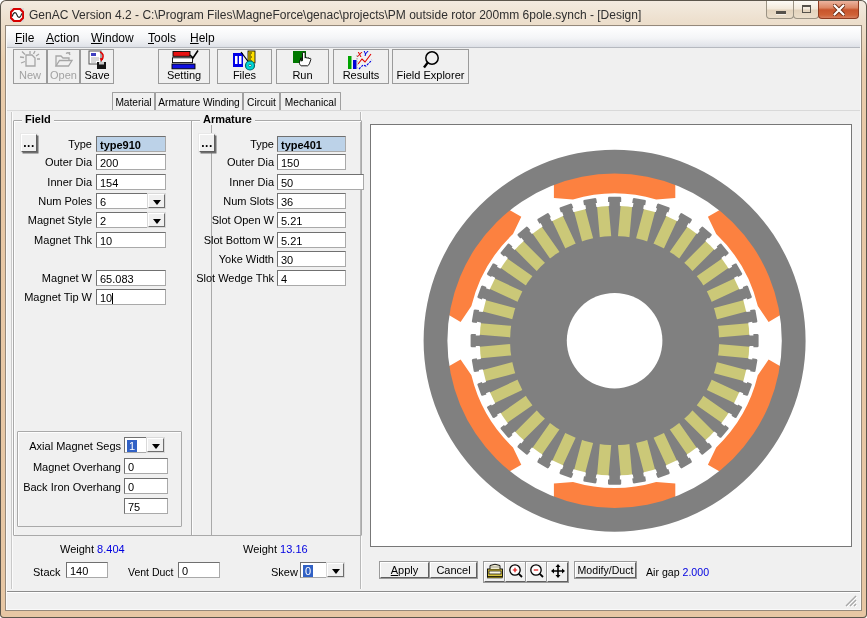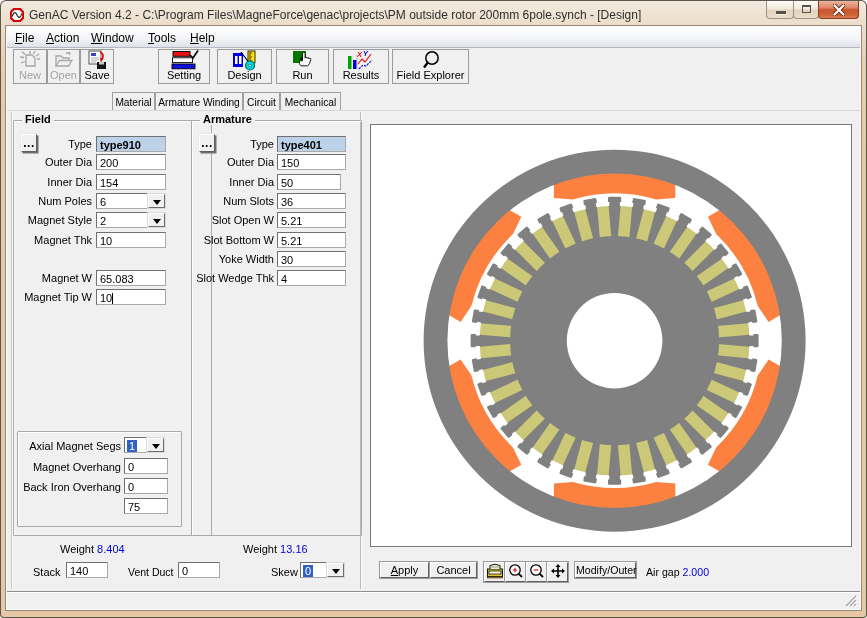--- a/index.html
+++ b/index.html
@@ -144,21 +144,21 @@
           <svg width="32" height="21" viewBox="0 0 32 21">
             <rect x="4" y="3" width="10" height="14" fill="#0000E8"></rect>
             <rect x="6" y="6" width="2.5" height="8" fill="#fff"></rect>
             <rect x="10" y="6" width="2.5" height="8" fill="#fff"></rect>
             <rect x="19" y="1" width="7" height="12" fill="#FFE000" stroke="#000" stroke-width="0.8"></rect>
             <path d="M20,3 h3 M20,5 h2 M20,7 h3 M20,9 h2 M20,11 h3" stroke="#000" stroke-width="0.8"></path>
             <path d="M12,2 L24,18" stroke="#000" stroke-width="1.2"></path>
             <circle cx="21" cy="15.5" r="4.5" fill="#00D8D8" stroke="#006868" stroke-width="1.2"></circle>
             <circle cx="21" cy="15.5" r="1.3" fill="#fff" stroke="#006868" stroke-width="0.8"></circle>
           </svg>
-          <div class="cap">Design</div>
+          <div class="cap">Files</div>
         </div>
       <div class="tbtn" style="left:269px;width:53px">
           <svg width="30" height="21" viewBox="0 0 30 21">
             <rect x="5" y="1" width="13" height="12" fill="#00７800"></rect>
             <rect x="5" y="1" width="13" height="12" fill="#007800"></rect>
             <path d="M14.5,3.2 v7 c0,1.2 -1.4,1.2 -1.4,0 v-2.5 l-1.6,4.5 c-0.4,1.6 0.6,3 1.6,3.6 h6.5 c1,-0.5 1.6,-1.4 2,-2.6 l1.2,-3.6 c0.4,-1.4 -1.2,-1.9 -1.8,-0.6 c0.3,-1.5 -1.4,-2 -1.9,-0.6 c-0.1,-1.3 -1.6,-1.5 -2,-0.3 v-4.9 c0,-1.3 -2.6,-1.3 -2.6,0" fill="#fff" stroke="#000" stroke-width="0.9"></path>
           </svg>
           <div class="cap">Run</div>
         </div>
       <div class="tbtn" style="left:326px;width:56px">
@@ -222,21 +222,21 @@
 <div class="inp" style="left:96px;top:232px;width:70px">10</div>
 <div class="lab" style="right:775px;top:272px">Magnet W</div>
 <div class="inp" style="left:96px;top:270px;width:70px">65.083</div>
 <div class="lab" style="right:775px;top:291px">Magnet Tip W</div>
 <div class="inp" style="left:96px;top:289px;width:70px">10<span class="caret"></span></div>
   <div class="lab" style="right:593px;top:138px">Type</div>
 <div class="inp typ" style="left:277px;top:136px;width:69px">type401</div>
 <div class="lab" style="right:593px;top:156px">Outer Dia</div>
 <div class="inp" style="left:277px;top:154px;width:69px">150</div>
 <div class="lab" style="right:593px;top:176px">Inner Dia</div>
-<div class="inp" style="left:277px;top:174px;width:64px">50</div>
+<div class="inp" style="left:277px;top:174px;width:87px">50</div>
 <div class="lab" style="right:593px;top:195px">Num Slots</div>
 <div class="inp" style="left:277px;top:193px;width:69px">36</div>
 <div class="lab" style="right:593px;top:214px">Slot Open W</div>
 <div class="inp" style="left:277px;top:212px;width:69px">5.21</div>
 <div class="lab" style="right:593px;top:234px">Slot Bottom W</div>
 <div class="inp" style="left:277px;top:232px;width:69px">5.21</div>
 <div class="lab" style="right:593px;top:253px">Yoke Width</div>
 <div class="inp" style="left:277px;top:251px;width:69px">30</div>
 <div class="lab" style="right:593px;top:272px">Slot Wedge Thk</div>
 <div class="inp" style="left:277px;top:270px;width:69px">4</div>
@@ -328,21 +328,21 @@
         <path d="M11.8,10.8 L15,14" stroke="#000" stroke-width="1.8"></path>
       </svg></div>
   <div class="btn" style="left:526px;top:562px;width:21px;height:20px"><svg width="18" height="17" viewBox="0 0 18 17" style="margin-top:-1px">
         <circle cx="8" cy="7" r="5.2" fill="#fff" stroke="#000" stroke-width="1.3"></circle>
         <path d="M5.8,7 h4.4" stroke="#E01010" stroke-width="1.2"></path>
         <path d="M11.8,10.8 L15,14" stroke="#000" stroke-width="1.8"></path>
       </svg></div>
   <div class="btn" style="left:547px;top:562px;width:21px;height:20px"><svg width="18" height="17" viewBox="0 0 18 17" style="margin-top:-1px">
         <path d="M9,1 L11.5,4 H9.8 V7.2 H13 V5.5 L16,8 L13,10.5 V8.8 H9.8 V12 H11.5 L9,15 L6.5,12 H8.2 V8.8 H5 V10.5 L2,8 L5,5.5 V7.2 H8.2 V4 H6.5 Z" fill="#000"></path>
       </svg></div>
-  <div class="btn" style="left:575px;top:562px;width:61px;white-space:nowrap;font-size:10.6px">Modify/Outer</div>
+  <div class="btn" style="left:575px;top:562px;width:61px;white-space:nowrap;font-size:10.6px">Modify/Duct</div>
   <div class="lab" style="left:646px;top:566px;font-size:10.6px">Air gap <span class="blue">2.000</span></div>
 
   <div id="statusbar" style="position:absolute;left:7px;top:591px;width:853px;height:18px;background:#F0F0F0;border-top:1px solid #8C8C8C;box-shadow:inset 0 1px 0 #fff">
     <svg style="position:absolute;right:3px;bottom:2px" width="13" height="13" viewBox="0 0 13 13">
         <g stroke="#A8A8A8" stroke-width="1.4">
           <path d="M12,2 L2,12 M12,6 L6,12 M12,10 L10,12"></path>
         </g>
         <g stroke="#fff" stroke-width="1">
           <path d="M13,3 L3,13 M13,7 L7,13 M13,11 L11,13"></path>
         </g>

